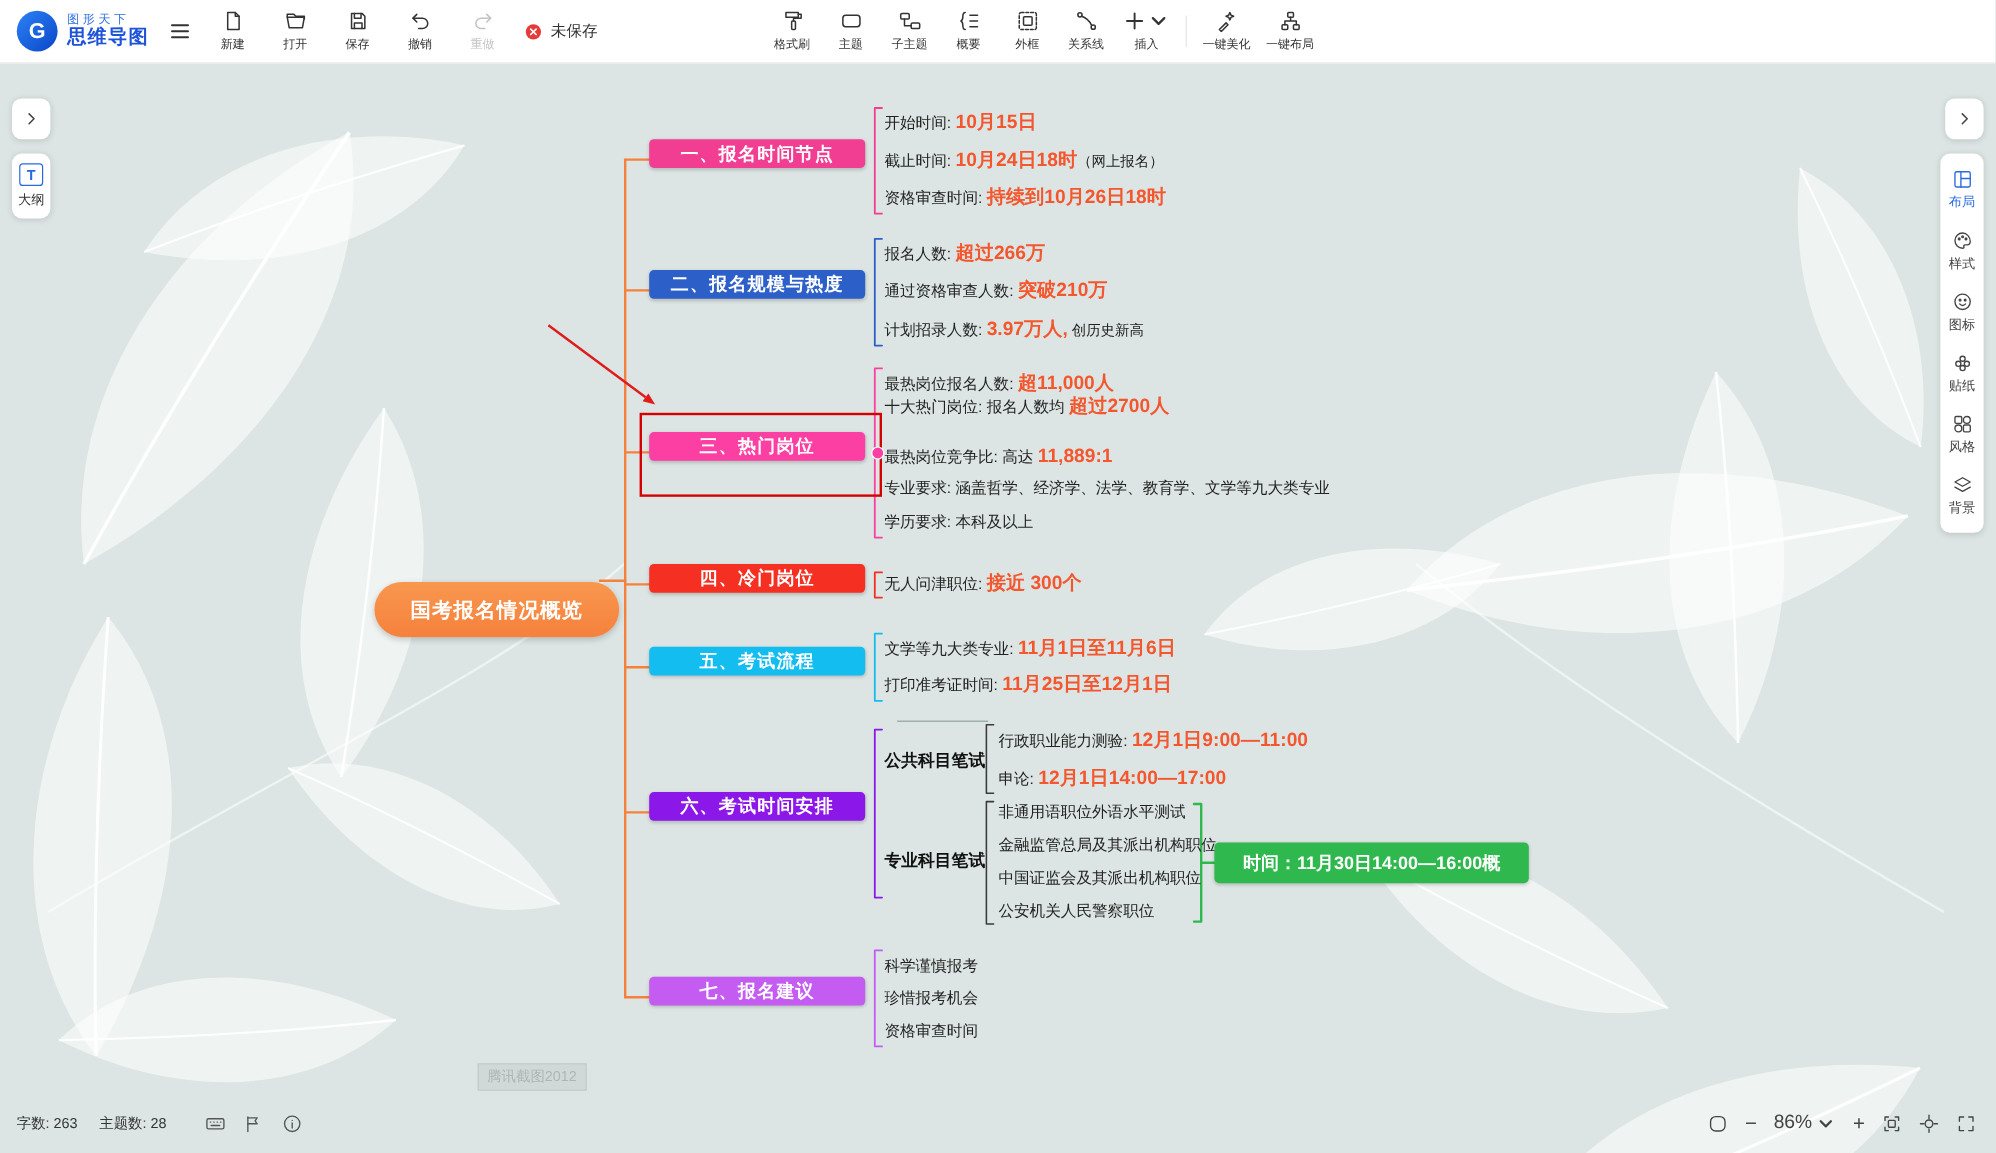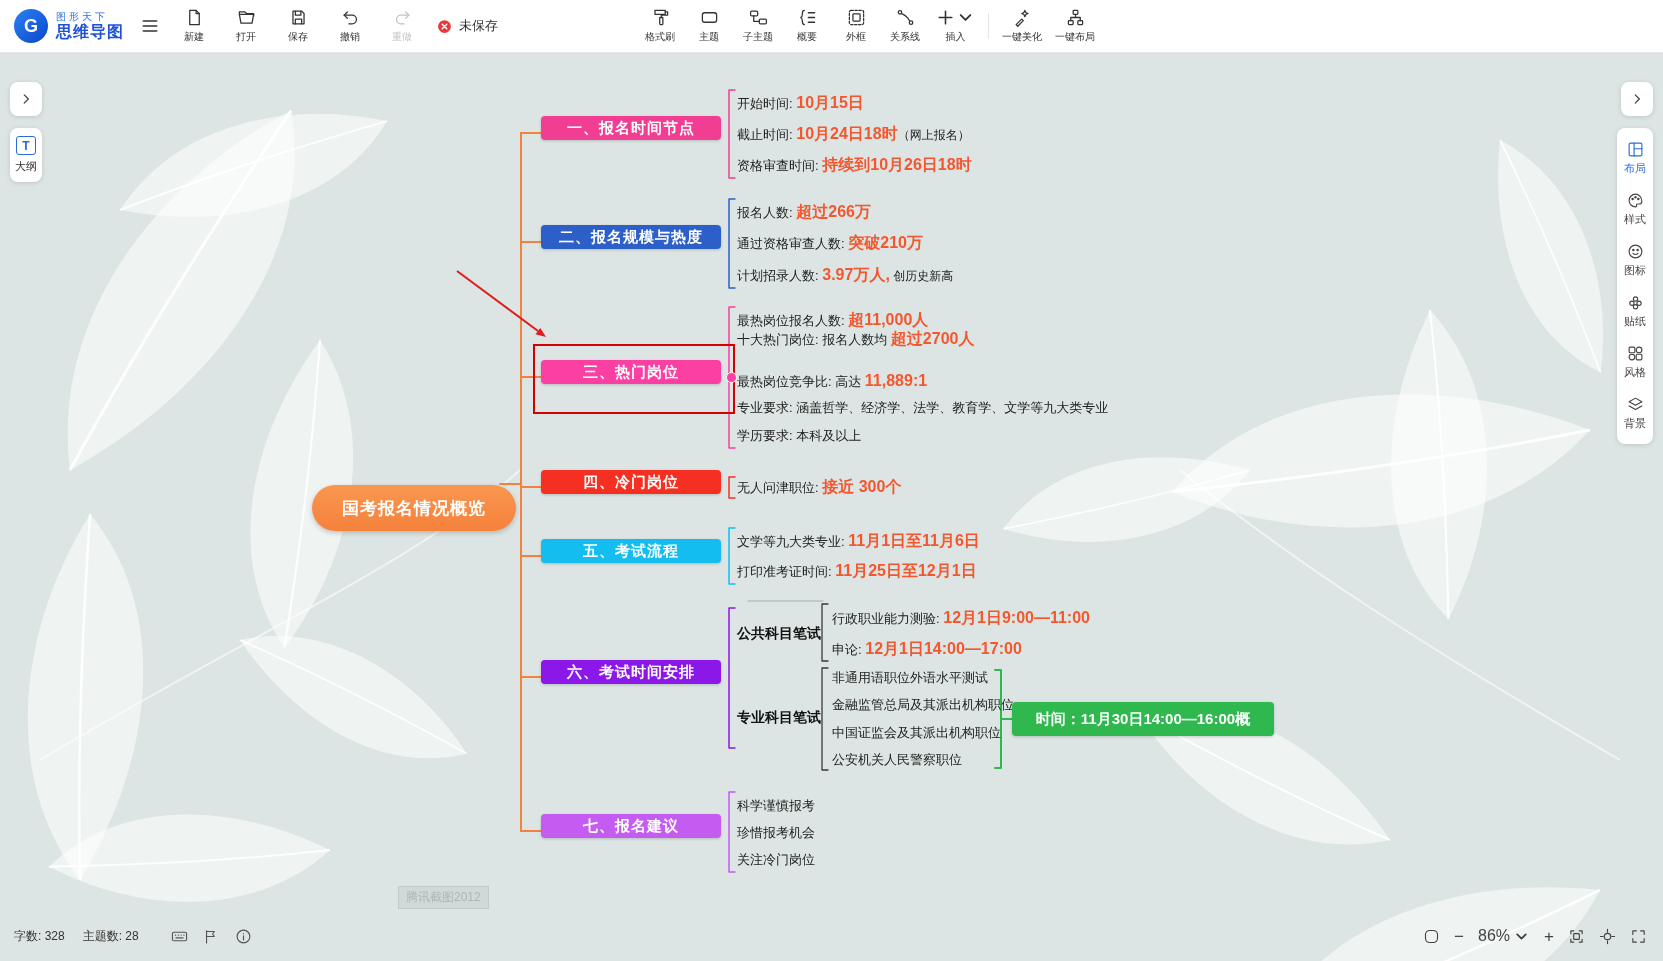--- a/index.html
+++ b/index.html
@@ -167,21 +167,21 @@
       <div class="detail-row" style="left: 832px; top: 636px;"><span class="d-label">申论: </span><span class="d-value">12月1日14:00—17:00</span></div>
       <div class="group-label" style="top: 705px;">专业科目笔试</div>
       <div class="detail-row" style="left: 832px; top: 664px;"><span class="d-label">非通用语职位外语水平测试</span></div>
       <div class="detail-row" style="left: 832px; top: 691px;"><span class="d-label">金融监管总局及其派出机构职位</span></div>
       <div class="detail-row" style="left: 832px; top: 719px;"><span class="d-label">中国证监会及其派出机构职位</span></div>
       <div class="detail-row" style="left: 832px; top: 746px;"><span class="d-label">公安机关人民警察职位</span></div>
       <div class="summary-node" style="background: rgb(46, 184, 78);">时间：11月30日14:00—16:00概</div>
       <div class="branch-node" style="left: 541px; top: 814px; background: rgb(196, 92, 242);">七、报名建议</div>
       <div class="detail-row" style="top: 792px;"><span class="d-label">科学谨慎报考</span></div>
       <div class="detail-row" style="top: 819px;"><span class="d-label">珍惜报考机会</span></div>
-      <div class="detail-row" style="top: 846px;"><span class="d-label">关注冷门岗位</span></div>
+      <div class="detail-row" style="top: 846px;"><span class="d-label">资格审查时间</span></div>
     </div>
 
   <svg id="overlay-svg">
     <g>
       <path d="M457,271 L538,331" stroke="#e01b1b" stroke-width="2" fill="none"></path>
       <polygon points="546,337 535.5,334.3 540.3,327.9" fill="#e01b1b"></polygon>
     </g>
   </svg>
 
   <div class="toolbar">
@@ -383,21 +383,21 @@
     <div class="rp-item">
       <svg class="ic" viewBox="0 0 24 24">
           <path d="M12 3l9 5-9 5-9-5z"></path>
           <path d="M3 14l9 5 9-5"></path>
         </svg>
       <span>背景</span>
     </div>
   </div>
 
   <div id="status-left">
-    <span>字数: 328</span>
+    <span>字数: 263</span>
     <span>主题数: 28</span>
     <div class="sb-icons">
       <svg class="ic" viewBox="0 0 24 24">
           <rect x="2" y="6" width="20" height="12" rx="2"></rect>
           <path d="M6 10h.5M10 10h.5M14 10h.5M18 10h.5M7 14h10"></path>
         </svg>
       <svg class="ic" viewBox="0 0 24 24">
           <path d="M5 21V4"></path>
           <path d="M5 5h11l-2.5 3.5L16 12H5"></path>
         </svg>

